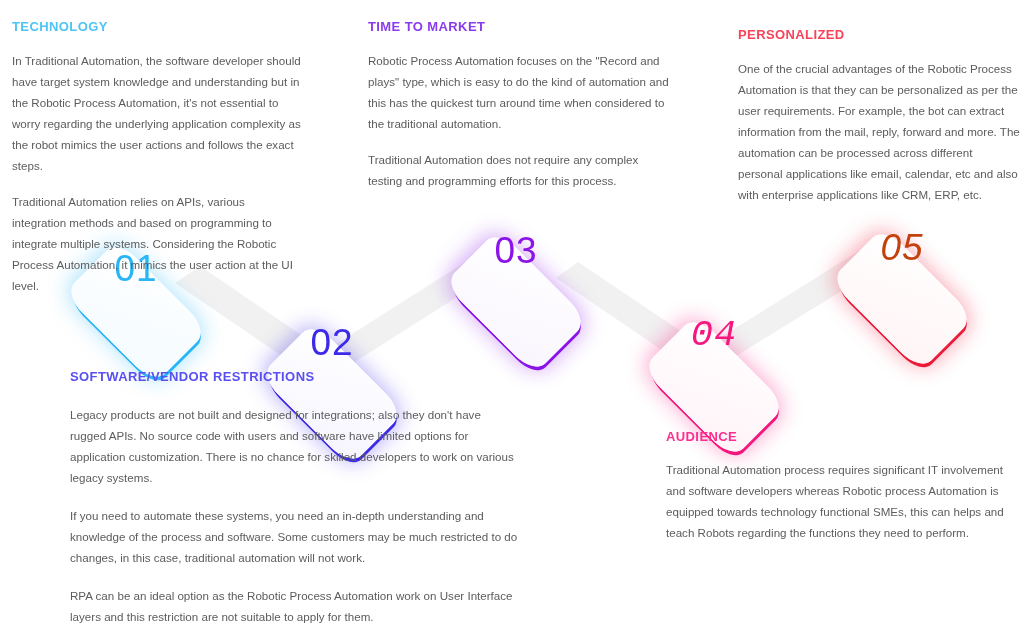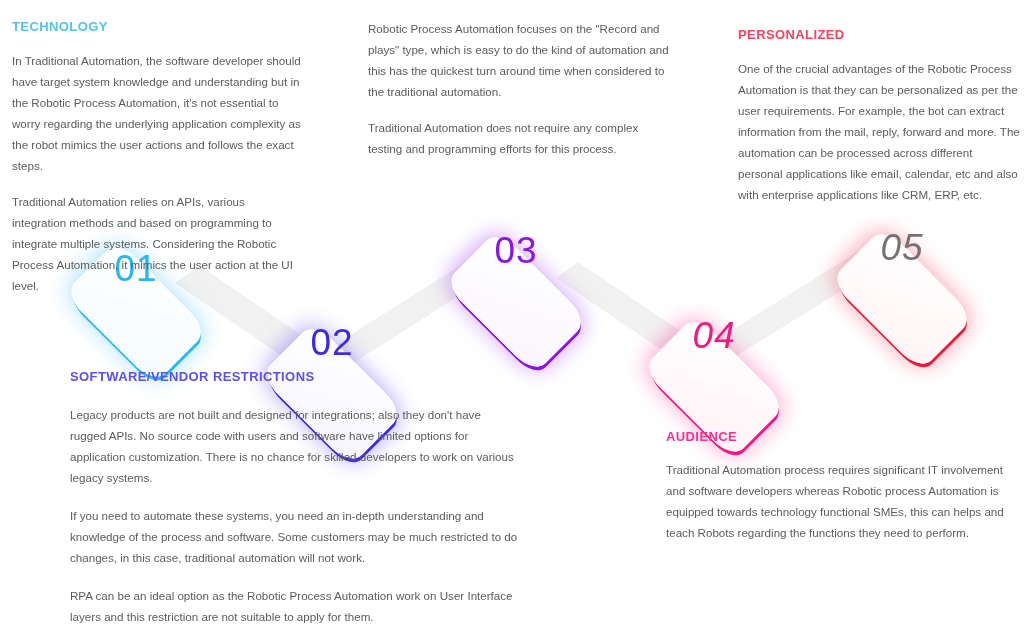--- a/index.html
+++ b/index.html
@@ -131,30 +131,31 @@
       <span class="face" style="box-shadow: rgb(245, 23, 127) 4px 4px 0px -1px, rgba(245, 23, 127, 0.34) 0px 0px 26px 5px;"></span>
     </div>
   <div class="diamond" id="d5">
       <span class="face" style="box-shadow: rgb(237, 27, 58) 4px 4px 0px -1px, rgba(237, 27, 58, 0.34) 0px 0px 26px 5px;"></span>
     </div>
 </div>
 
 <div class="dnum" id="n1" style="color: rgb(41, 182, 246);">01</div>
 <div class="dnum" id="n2" style="color: rgb(61, 42, 232);">02</div>
 <div class="dnum" id="n3" style="color: rgb(139, 20, 232); text-align: center;">03</div>
-<div class="dnum" id="n4" style="color: rgb(245, 23, 127);">04</div>
-<div class="dnum" id="n5" style="color: #737373;">05</div>
+<div class="dnum" id="n4" style="color: rgb(245, 23, 127); font-family: Liberation Mono, monospace;">04</div>
+<div class="dnum" id="n5" style="color: #c2410c;">05</div>
 
 <div class="block" id="col-technology">
   <h2 class="heading" style="color: rgb(77, 196, 245);">TECHNOLOGY</h2>
   <p class="para">In Traditional Automation, the software developer should have target system knowledge and understanding but in the Robotic Process Automation, it's not essential to worry regarding the underlying application complexity as the robot mimics the user actions and follows the exact steps.</p>
   <p class="para">Traditional Automation relies on APIs, various integration methods and based on programming to integrate multiple systems. Considering the Robotic Process Automation, it mimics the user action at the UI level.</p>
 </div>
 
 <div class="block" id="col-time">
+  <h2 class="heading" style="color: rgb(139, 59, 239);">TIME TO MARKET</h2>
   <p class="para">Robotic Process Automation focuses on the "Record and plays" type, which is easy to do the kind of automation and this has the quickest turn around time when considered to the traditional automation.</p>
   <p class="para">Traditional Automation does not require any complex testing and programming efforts for this process.</p>
 </div>
 
 <div class="block" id="col-personalized">
   <h2 class="heading" style="color: rgb(250, 67, 89);">PERSONALIZED</h2>
   <p class="para">One of the crucial advantages of the Robotic Process Automation is that they can be personalized as per the user requirements. For example, the bot can extract information from the mail, reply, forward and more. The automation can be processed across different personal applications like email, calendar, etc and also with enterprise applications like CRM, ERP, etc.</p>
 </div>
 
 <div class="block" id="col-software">

